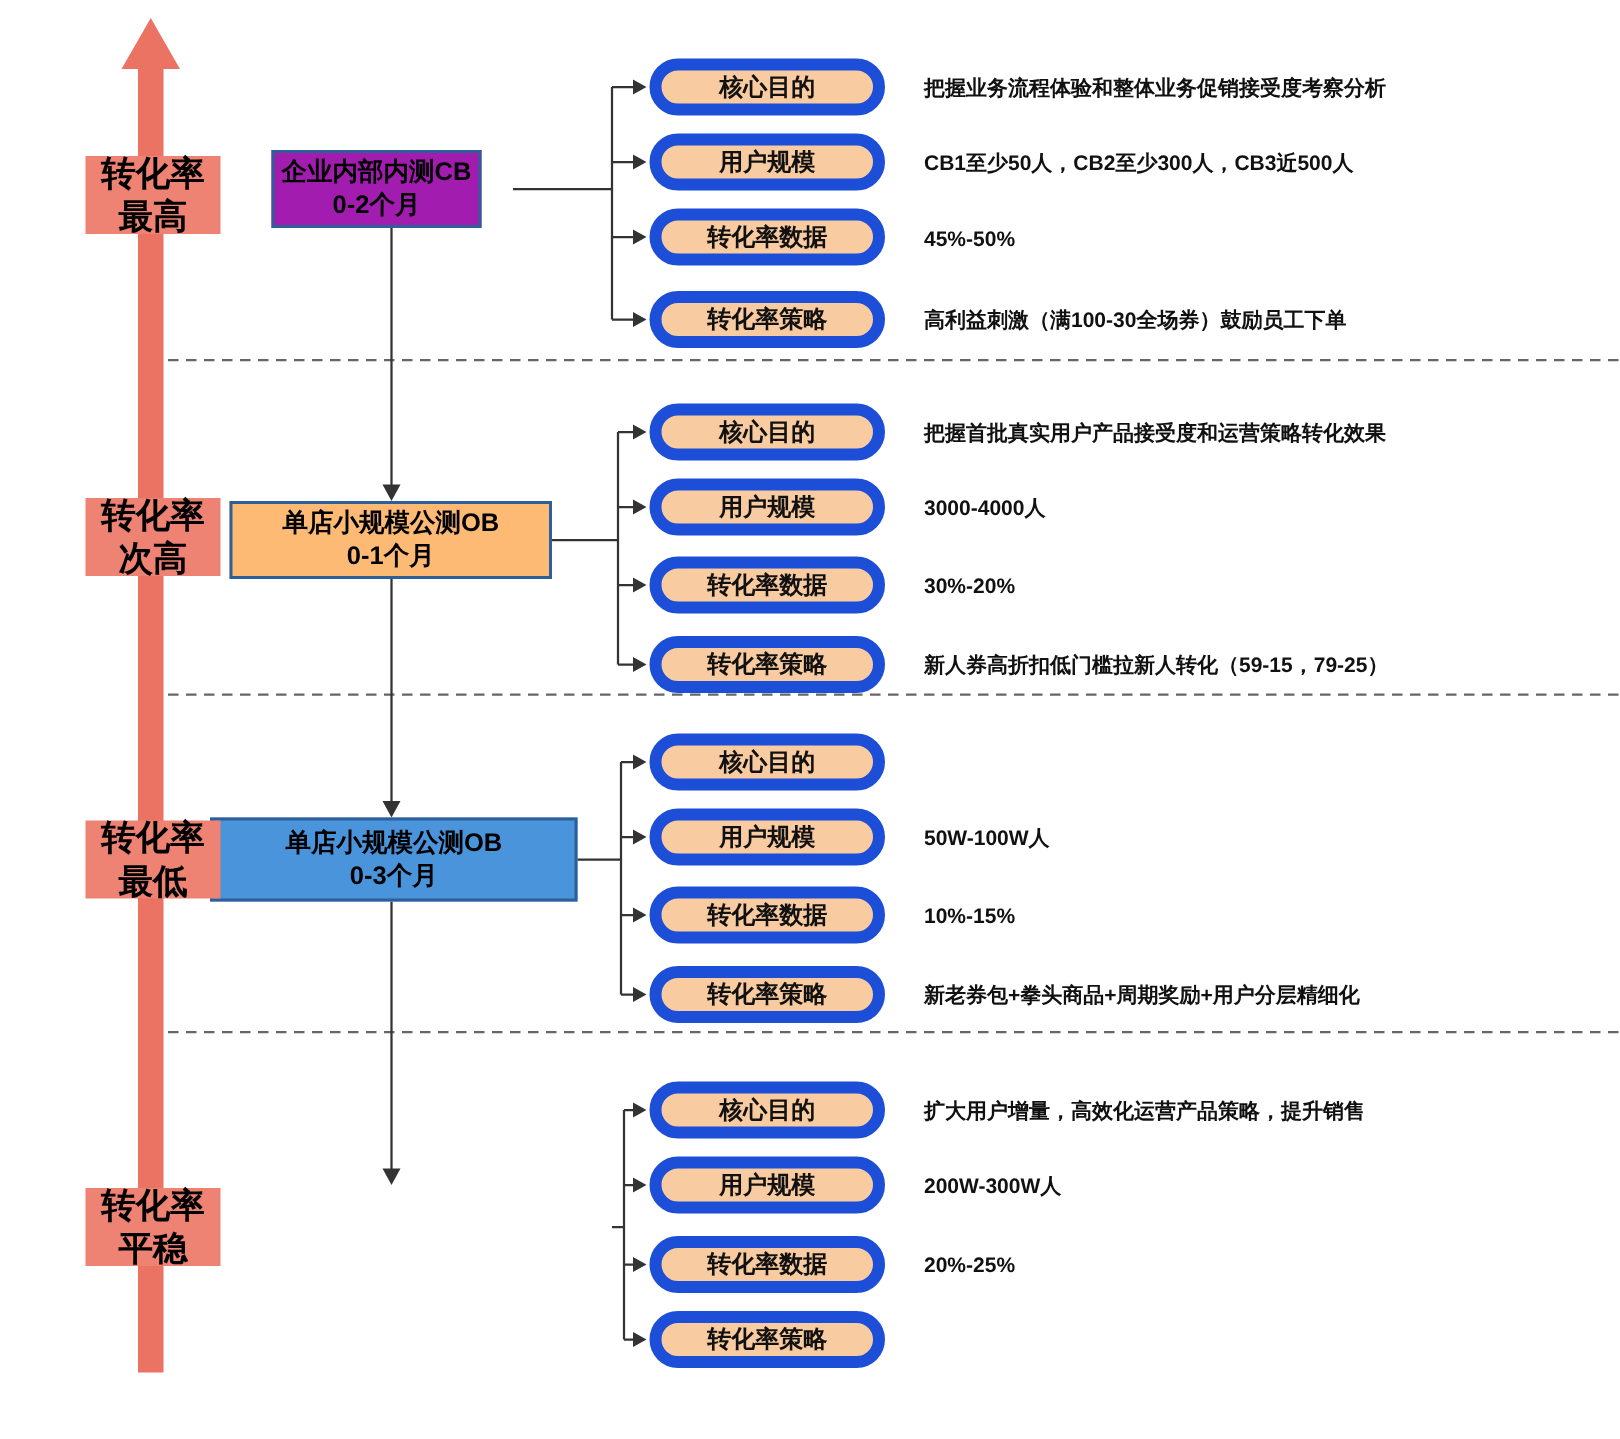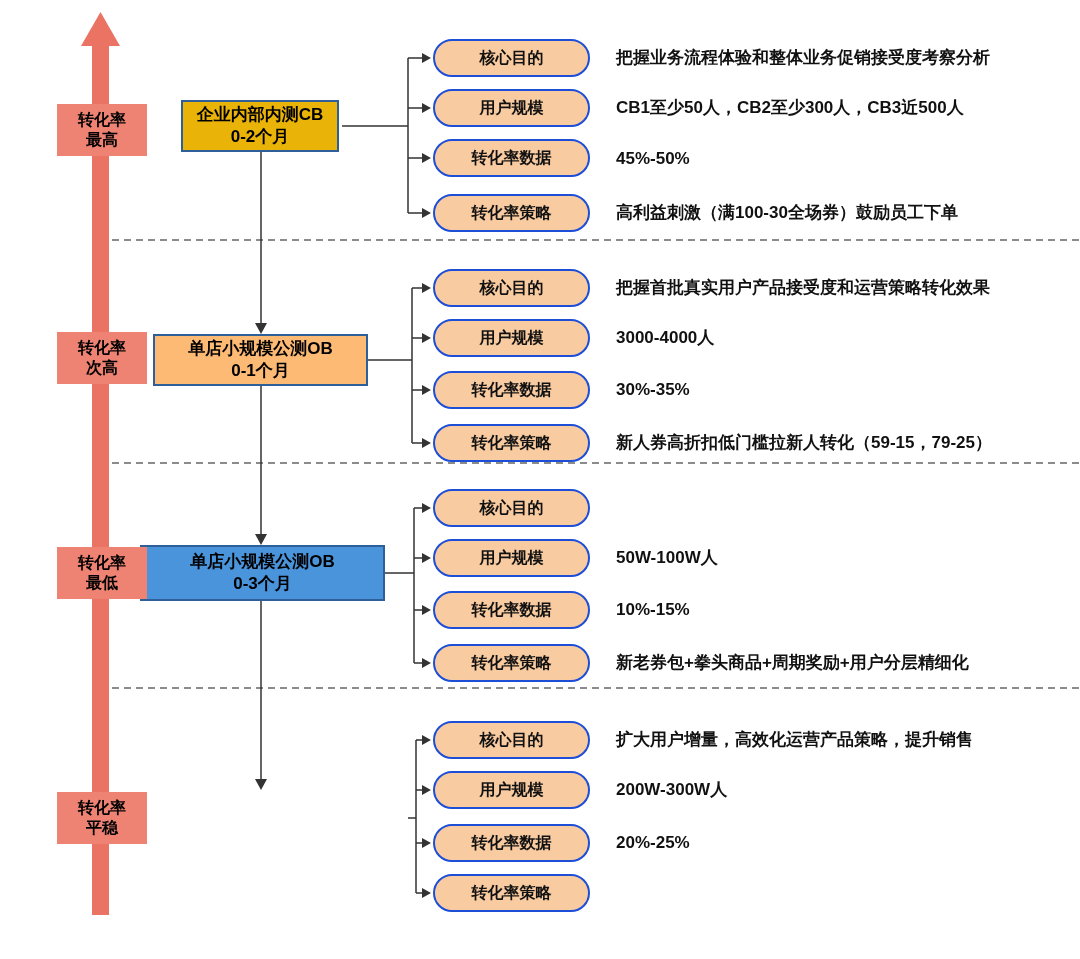--- a/index.html
+++ b/index.html
@@ -4,39 +4,39 @@
 <style>
   html,body{margin:0;padding:0;background:#fff;}
   .canvas{
     position:relative;width:1080px;height:959px;background:#ffffff;
     font-family:"Liberation Sans","DejaVu Sans",sans-serif;overflow:hidden;
   }
   .layer{position:absolute;left:0;top:0;width:1080px;height:959px;}
   svg.layer{z-index:0;}
   .axis-label{
     position:absolute;left:57px;width:90px;height:52px;z-index:2;
-    background:#EE8273;color:#000;font-weight:bold;font-size:16px;line-height:1.25;
+    background:#EE8273;color:#000;font-weight:bold;font-size:23px;line-height:1.25;
     display:flex;align-items:center;justify-content:center;text-align:center;
     white-space:pre-line;box-sizing:border-box;
   }
   .phase{
     position:absolute;z-index:1;border:2px solid #2E5F98;box-sizing:border-box;
     display:flex;flex-direction:column;align-items:center;justify-content:center;
     font-weight:bold;font-size:17px;line-height:1.3;color:#000;text-align:center;
   }
   .pill{
     position:absolute;left:433px;width:157px;height:38px;z-index:1;
-    background:#F9CBA0;border:2px solid #1d4ed8;border-radius:20px;box-sizing:border-box;
+    background:#F9CBA0;border:8px solid #1d4ed8;border-radius:20px;box-sizing:border-box;
     display:flex;align-items:center;justify-content:center;
     font-weight:bold;font-size:16px;color:#111;
   }
   .val{
     position:absolute;left:616px;height:38px;z-index:1;
     display:flex;align-items:center;
-    font-weight:bold;font-size:17px;color:#111;line-height:1.35;white-space:pre-line;
+    font-weight:bold;font-size:14px;color:#111;line-height:1.35;white-space:pre-line;
   }
 </style>
 </head>
 <body>
 
 <div class="canvas">
 
   <svg class="layer" viewBox="0 0 1080 959">
 
     <g>
@@ -102,21 +102,21 @@
 
   <div class="axis-label" style="top:104px">转化率
 最高</div>
   <div class="axis-label" style="top:332px">转化率
 次高</div>
   <div class="axis-label" style="top:547px">转化率
 最低</div>
   <div class="axis-label" style="top:792px">转化率
 平稳</div>
 
-  <div class="phase" style="left:181px;top:100px;width:158px;height:52px;background:#eab308">
+  <div class="phase" style="left:181px;top:100px;width:140px;height:52px;background:#a21caf">
     <span>企业内部内测CB</span>
     <span>0-2个月</span>
   </div>
   <div class="phase" style="left:153px;top:334px;width:215px;height:52px;background:#fdba74">
     <span>单店小规模公测OB</span>
     <span>0-1个月</span>
   </div>
   <div class="phase" style="left:140px;top:545px;width:245px;height:56px;background:#4A94DB">
     <span>单店小规模公测OB</span>
     <span>0-3个月</span>
@@ -129,21 +129,21 @@
   <div class="pill" style="top:139px">转化率数据</div>
   <div class="val" style="top:140px">45%-50%</div>
   <div class="pill" style="top:194px">转化率策略</div>
   <div class="val" style="top:194px">高利益刺激（满100-30全场券）鼓励员工下单</div>
 
   <div class="pill" style="top:269px">核心目的</div>
   <div class="val" style="top:269px">把握首批真实用户产品接受度和运营策略转化效果</div>
   <div class="pill" style="top:319px">用户规模</div>
   <div class="val" style="top:319px">3000-4000人</div>
   <div class="pill" style="top:371px">转化率数据</div>
-  <div class="val" style="top:371px">30%-35%</div>
+  <div class="val" style="top:371px">30%-20%</div>
   <div class="pill" style="top:424px">转化率策略</div>
   <div class="val" style="top:424px">新人券高折扣低门槛拉新人转化（59-15，79-25）</div>
 
   <div class="pill" style="top:489px">核心目的</div>
   <div class="pill" style="top:539px">用户规模</div>
   <div class="val" style="top:539px">50W-100W人</div>
   <div class="pill" style="top:591px">转化率数据</div>
   <div class="val" style="top:591px">10%-15%</div>
   <div class="pill" style="top:644px">转化率策略</div>
   <div class="val" style="top:644px">新老券包+拳头商品+周期奖励+用户分层精细化</div>

